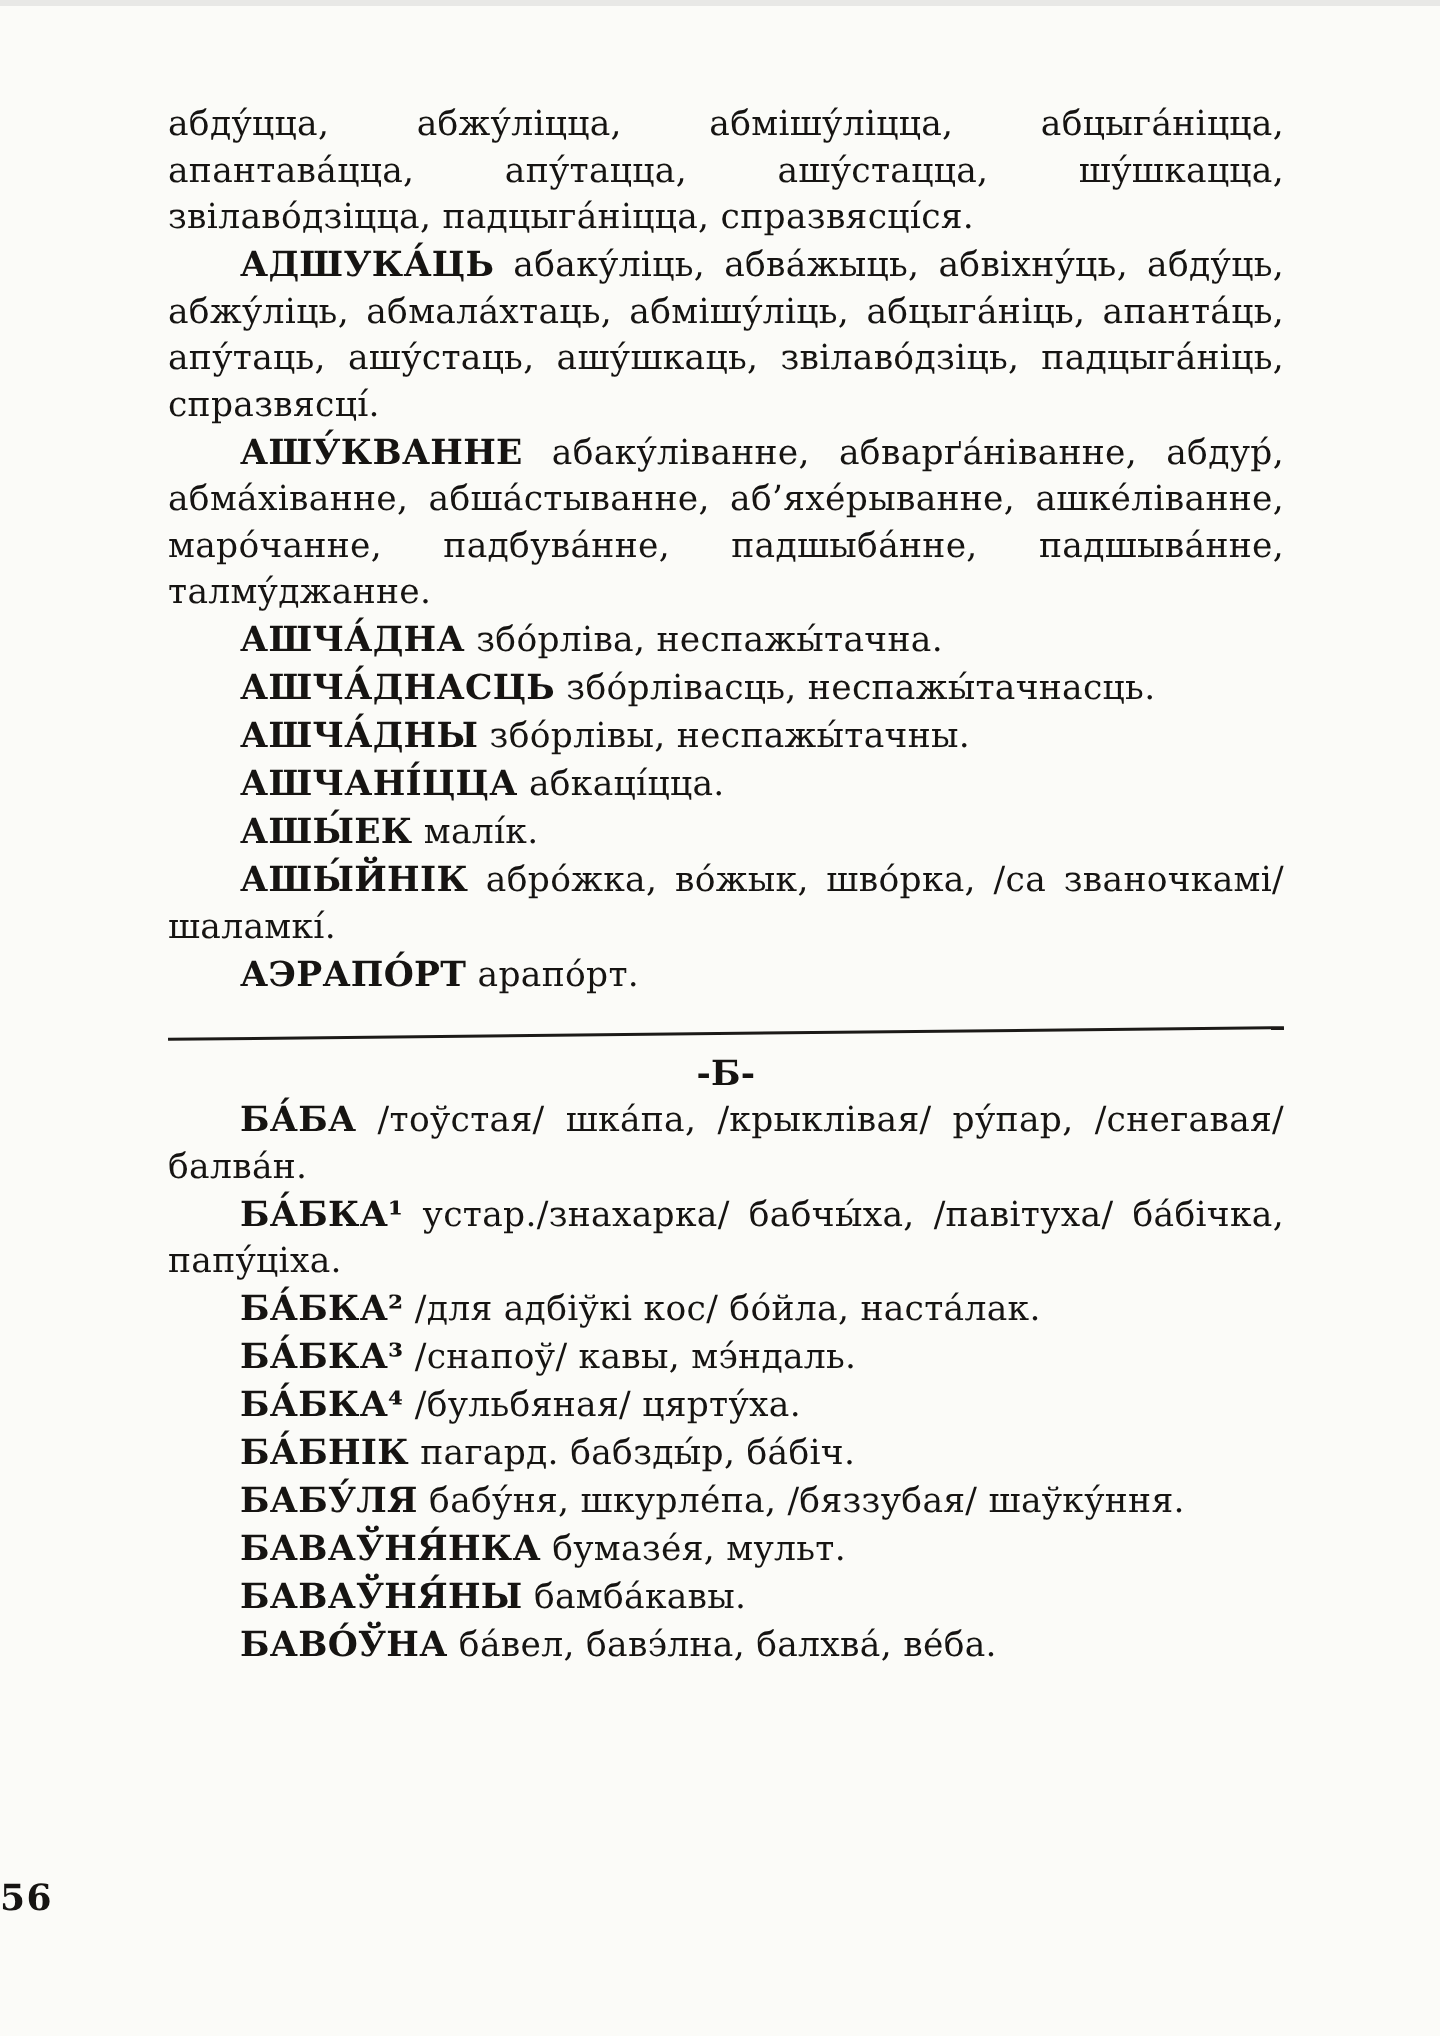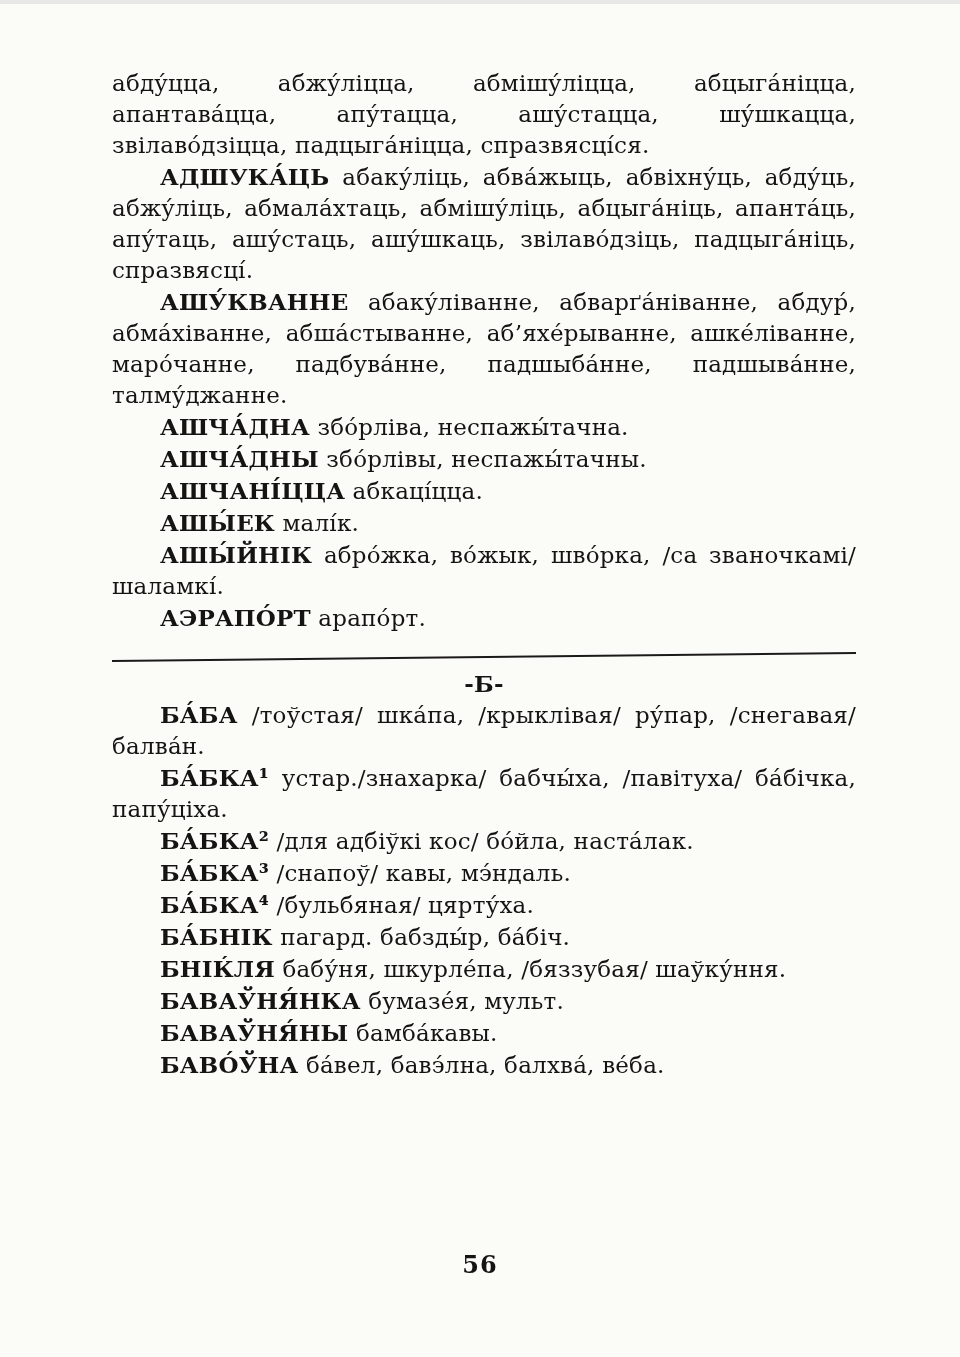--- a/index.html
+++ b/index.html
@@ -49,51 +49,51 @@
     margin: 10px 0 26px 0;
     text-align: center;
     font-weight: bold;
     text-indent: 0;
   }
   .page-number {
     position: absolute;
     bottom: 82px;
     left: 0;
     width: 100%;
-    text-align: center;
     font-size: 24px;
     font-weight: bold;
     letter-spacing: 1px;
   }
 </style>
 </head>
 <body>
 
 <div class="page">
   <div class="text-block">
     <div>
         <p class="entry"><span class="plain">абду́цца, абжу́ліцца, абмішу́ліцца, абцыга́ніцца, апантава́цца, апу́тацца, ашу́стацца, шу́шкацца, звілаво́дзіцца, падцыга́ніцца, спразвясці́ся.</span></p>
         <p class="entry indent"><span class="headword">АДШУКА́ЦЬ</span><span class="plain"> абаку́ліць, абва́жыць, абвіхну́ць, абду́ць, абжу́ліць, абмала́хтаць, абмішу́ліць, абцыга́ніць, апанта́ць, апу́таць, ашу́стаць, ашу́шкаць, звілаво́дзіць, падцыга́ніць, спразвясці́.</span></p>
         <p class="entry indent"><span class="headword">АШУ́КВАННЕ</span><span class="plain"> абаку́ліванне, абварґа́ніванне, абдур́, абма́хіванне, абша́стыванне, аб’яхе́рыванне, ашке́ліванне, маро́чанне, падбува́нне, падшыба́нне, падшыва́нне, талму́джанне.</span></p>
         <p class="entry indent"><span class="headword">АШЧА́ДНА</span><span class="plain"> збо́рліва, неспажы́тачна.</span></p>
+        <p class="entry indent"><span class="headword">АШЧА́ДНАСЦЬ</span><span class="plain"> збо́рлівасць, неспажы́тачнасць.</span></p>
         <p class="entry indent"><span class="headword">АШЧА́ДНЫ</span><span class="plain"> збо́рлівы, неспажы́тачны.</span></p>
         <p class="entry indent"><span class="headword">АШЧАНІ́ЦЦА</span><span class="plain"> абкаці́цца.</span></p>
         <p class="entry indent"><span class="headword">АШЫ́ЕК</span><span class="plain"> малі́к.</span></p>
         <p class="entry indent"><span class="headword">АШЫ́ЙНІК</span><span class="plain"> абро́жка, во́жык, шво́рка, </span><span class="usage">/са званочкамі/</span><span class="plain"> шаламкі́.</span></p>
         <p class="entry indent"><span class="headword">АЭРАПО́РТ</span><span class="plain"> арапо́рт.</span></p>
       </div>
     <div class="divider-rule"></div>
     <p class="entry section-header">-Б-</p>
     <div>
         <p class="entry indent"><span class="headword">БА́БА</span><span class="plain"> </span><span class="usage">/тоўстая/</span><span class="plain"> шка́па, </span><span class="usage">/крыклівая/</span><span class="plain"> ру́пар, </span><span class="usage">/снегавая/</span><span class="plain"> балва́н.</span></p>
         <p class="entry indent"><span class="headword">БА́БКА¹</span><span class="plain"> </span><span class="usage">устар./знахарка/</span><span class="plain"> бабчы́ха, </span><span class="usage">/павітуха/</span><span class="plain"> ба́бічка, папу́ціха.</span></p>
         <p class="entry indent"><span class="headword">БА́БКА²</span><span class="plain"> </span><span class="usage">/для адбіўкі кос/</span><span class="plain"> бо́йла, наста́лак.</span></p>
         <p class="entry indent"><span class="headword">БА́БКА³</span><span class="plain"> </span><span class="usage">/снапоў/</span><span class="plain"> кавы, мэ́ндаль.</span></p>
         <p class="entry indent"><span class="headword">БА́БКА⁴</span><span class="plain"> </span><span class="usage">/бульбяная/</span><span class="plain"> цярту́ха.</span></p>
         <p class="entry indent"><span class="headword">БА́БНІК</span><span class="plain"> </span><span class="usage">пагард.</span><span class="plain"> бабзды́р, ба́біч.</span></p>
-        <p class="entry indent"><span class="headword">БНІЌЛЯ</span><span class="plain"> бабу́ня, шкурле́па, </span><span class="usage">/бяззубая/</span><span class="plain"> шаўку́ння.</span></p>
+        <p class="entry indent"><span class="headword">БАБУ́ЛЯ</span><span class="plain"> бабу́ня, шкурле́па, </span><span class="usage">/бяззубая/</span><span class="plain"> шаўку́ння.</span></p>
         <p class="entry indent"><span class="headword">БАВАЎНЯ́НКА</span><span class="plain"> бумазе́я, мульт.</span></p>
         <p class="entry indent"><span class="headword">БАВАЎНЯ́НЫ</span><span class="plain"> бамба́кавы.</span></p>
         <p class="entry indent"><span class="headword">БАВО́ЎНА</span><span class="plain"> ба́вел, бавэ́лна, балхва́, ве́ба.</span></p>
       </div>
   </div>
   <div class="page-number">56</div>
 </div>
 
 </body></html>

